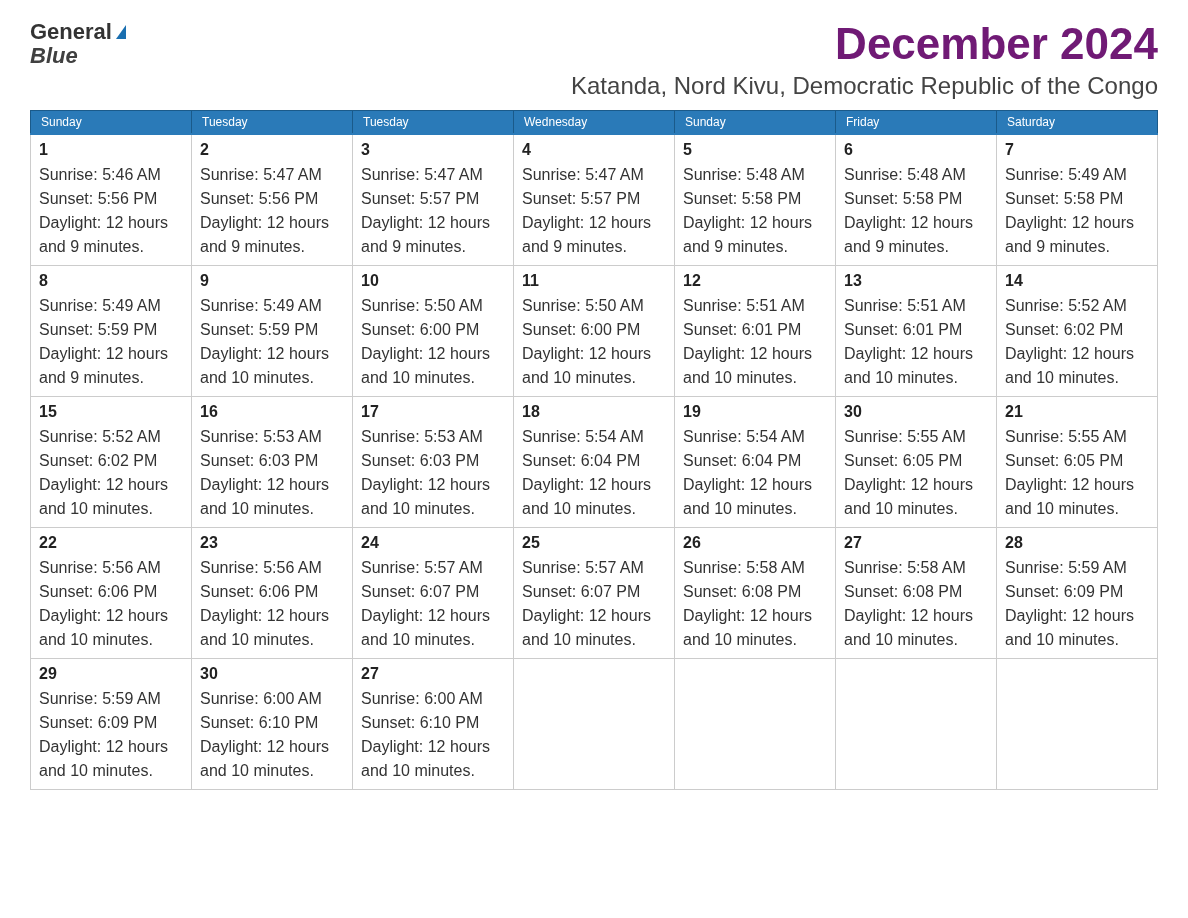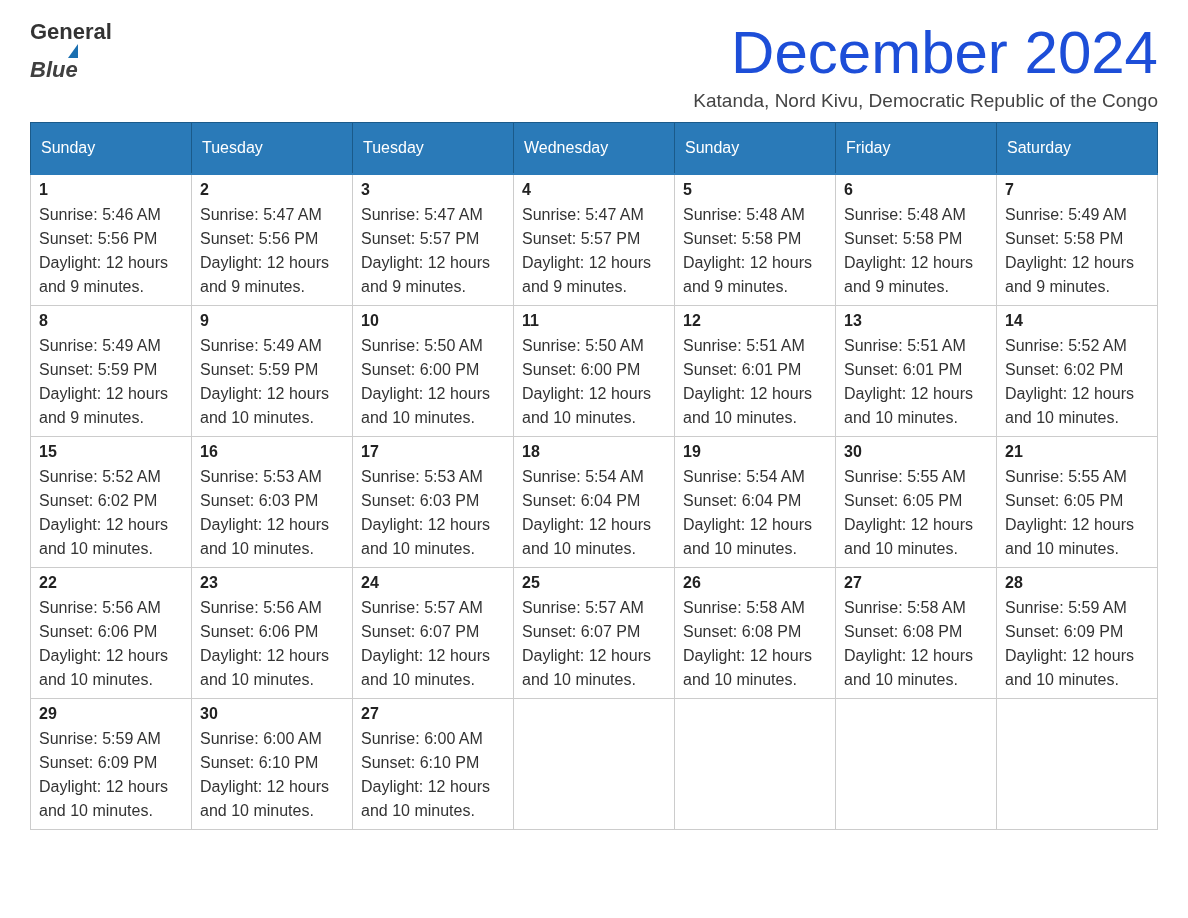--- a/index.html
+++ b/index.html
@@ -31,47 +31,46 @@
       width: 0;
       height: 0;
       border-left: 10px solid transparent;
       border-bottom: 14px solid #1a6fb0;
       margin-left: 4px;
       vertical-align: middle;
     }
     .logo-row {
       display: flex;
       align-items: center;
-      flex-direction: column;
     }
     .title-area {
       text-align: right;
     }
     .month-title {
-      font-size: 60px;
-      font-weight: normal;
-      color: #1d4ed8;
+      font-size: 44px;
+      font-weight: bold;
+      color: #701a75;
       line-height: 1.1;
     }
     .location-title {
-      font-size: 19px;
+      font-size: 24px;
       color: #444;
       margin-top: 4px;
     }
     .calendar-table {
       width: 100%;
       border-collapse: collapse;
       margin-top: 10px;
     }
     .calendar-table th {
       background-color: #2a7ab8;
       color: #fff;
-      padding: 16px 10px;
+      padding: 4px 10px;
       text-align: left;
-      font-size: 16px;
+      font-size: 12px;
       font-weight: normal;
       border: 1px solid #1a5a8a;
     }
     .calendar-table td {
       border: 1px solid #ccc;
       vertical-align: top;
       padding: 6px 8px;
       width: 14.28%;
       min-height: 100px;
     }

